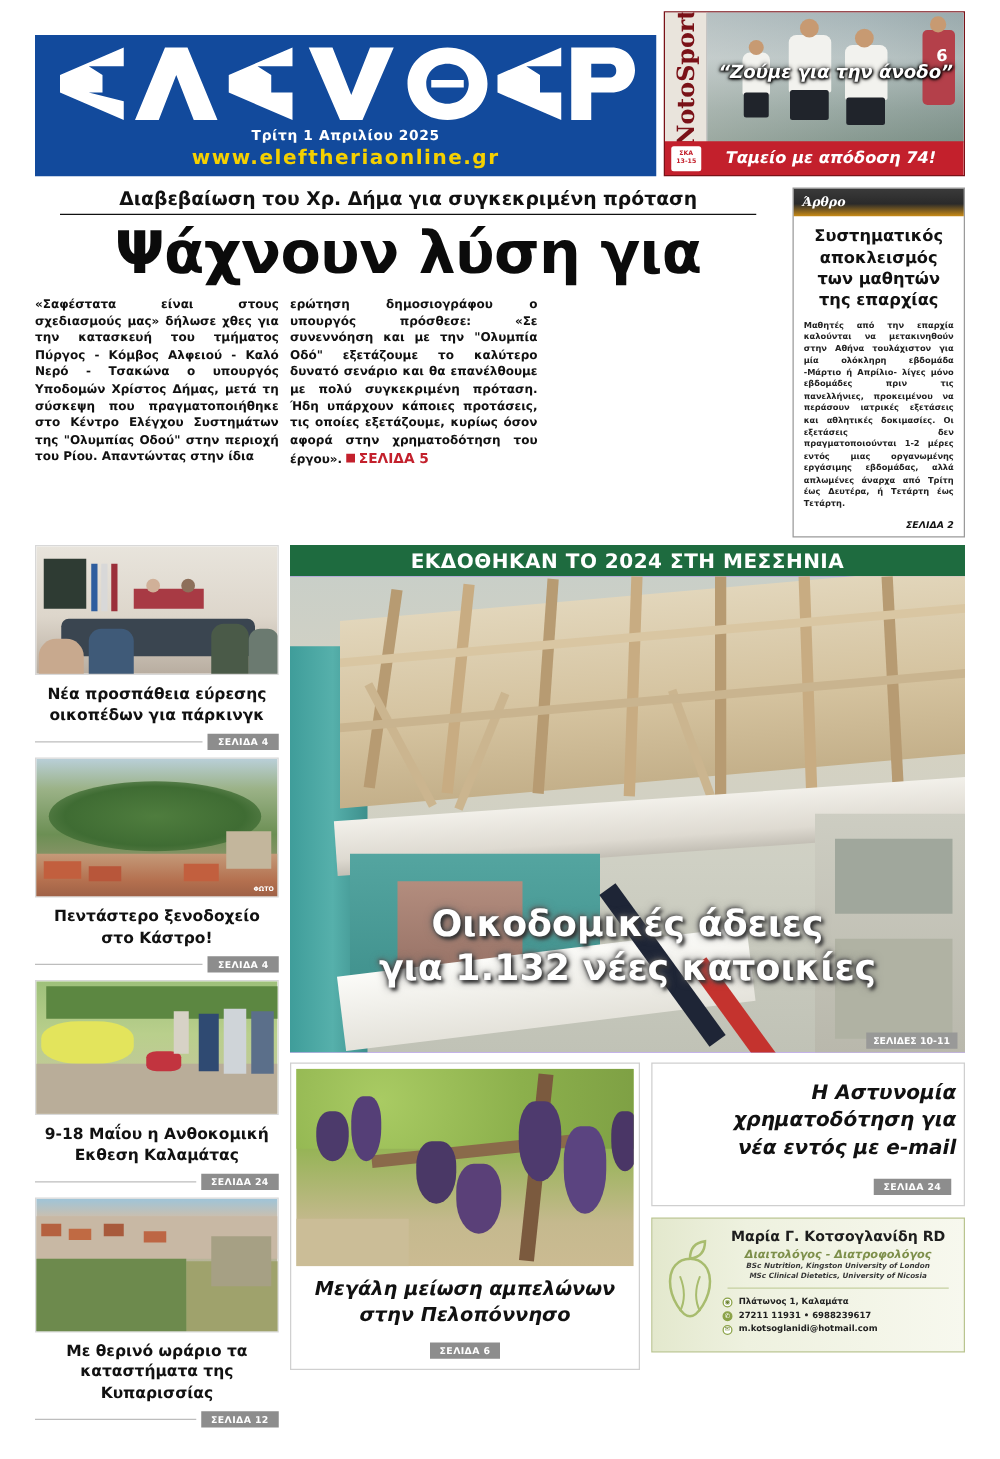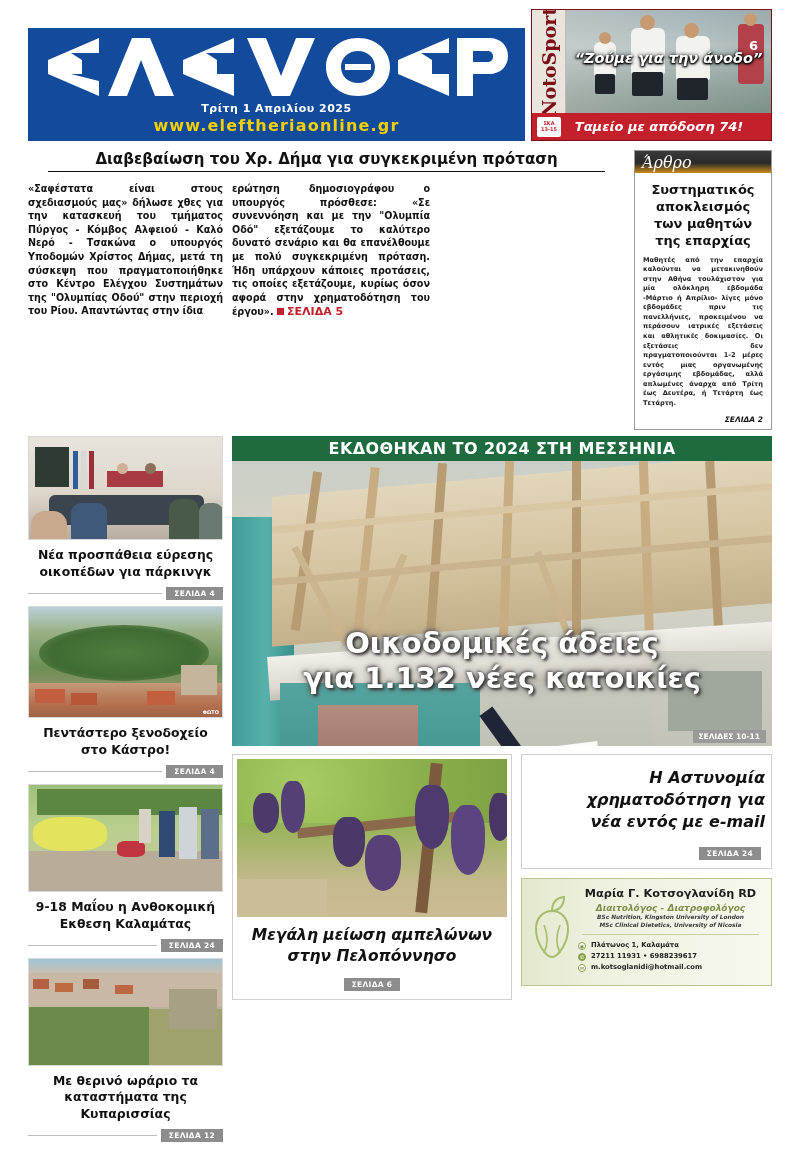--- a/index.html
+++ b/index.html
@@ -80,21 +80,21 @@
     position: absolute; left: 0; bottom: 0; width: 100%; height: 27px;
     background: #c3202c;
     display: flex; align-items: center; gap: 8px; padding-left: 5px;
   }
   .sport-logo-sq {
     width: 24px; height: 20px; background: #fff; border-radius: 2px;
     display: flex; flex-direction: column; align-items: center; justify-content: center;
     font-size: 5px; font-weight: bold; color: #c3202c; line-height: 1.05;
   }
   .sport-bar-txt {
-    flex: 1; text-align: center; color: #fff; font-weight: bold;
+    flex: 1; text-align: right; color: #fff; font-weight: bold;
     font-style: italic; font-size: 13px; padding-right: 22px;
   }
 
   
   .headline-wrap { margin-top: 9px; display: flex; gap: 9px; }
   .headline-col { width: 597px; }
   .kicker {
     text-align: center;
     font-size: 15px; font-weight: bold; color: #111;
     border-bottom: 1.6px solid #111;
@@ -108,21 +108,21 @@
     font-family: "DejaVu Sans", sans-serif;
   }
   .hl .l2 { display:block; margin-top: 2px; }
 
   
   .artbox { width: 138px; border: 1px solid #9a9a9a; background:#fff; }
   .art-head {
     height: 22px;
     background: linear-gradient(180deg,#3a3a3a 0%, #2a2a2a 55%, #c98b16 100%);
     color: #fff; font-family: "DejaVu Serif", serif; font-style: italic;
-    font-weight: normal; font-size: 16px;
+    font-weight: bold; font-size: 10px;
     display: flex; align-items: center; padding-left: 7px;
   }
   .art-title {
     text-align: center; font-size: 13px; font-weight: bold; color: #111;
     line-height: 1.32; padding: 8px 5px 6px 5px;
   }
   .art-body {
     font-size: 6.6px; line-height: 1.45; text-align: justify;
     color: #222; padding: 0 8px 4px 8px; font-weight: bold;
   }
@@ -164,21 +164,21 @@
 
   
   .center-col { width: 540px; }
 
   .greenbar {
     height: 25px; background: #1e6b3f; color: #fff;
     display: flex; align-items: center; justify-content: center;
     font-size: 16px; font-weight: bold; letter-spacing: 0.4px;
   }
   .bigphoto {
-    position: relative; width: 100%; height: 285px; overflow: hidden;
+    position: relative; width: 100%; height: 381px; overflow: hidden;
     background: #8b5cf6;
   }
   .bp-overlay {
     position: absolute; left: 0; right: 0; bottom: 50px;
     text-align: center;
     color: #fff; font-weight: bold; font-size: 29px; line-height: 1.22;
     text-shadow: 2px 2px 3px #333, -1px -1px 3px #555, 0 0 8px #666;
   }
   .bp-page {
     position: absolute; right: 6px; bottom: 3px;
@@ -291,20 +291,21 @@
         </div>
         <div class="sport-bar-txt">Ταμείο με απόδοση 74!</div>
       </div>
     </div>
   </div>
 
   <div class="headline-wrap">
     <div class="headline-col">
       <div class="kicker">Διαβεβαίωση του Χρ. Δήμα για συγκεκριμένη πρόταση</div>
       <div class="hl">
+        <span>Ψάχνουν λύση για</span>
       </div>
 
       <div class="body-row">
         <div class="lead-col">«Σαφέστατα είναι στους σχεδιασμούς μας» δήλωσε χθες για την κατασκευή του τμήματος Πύργος - Κόμβος Αλφειού - Καλό Νερό - Τσακώνα ο υπουργός Υποδομών Χρίστος Δήμας, μετά τη σύσκεψη που πραγματοποιήθηκε στο Κέντρο Ελέγχου Συστημάτων της "Ολυμπίας Οδού" στην περιοχή του Ρίου. Απαντώντας στην ίδια</div>
         <div class="lead-col second">
           <span>ερώτηση δημοσιογράφου ο υπουργός πρόσθεσε: «Σε συνεννόηση και με την "Ολυμπία Οδό" εξετάζουμε το καλύτερο δυνατό σενάριο και θα επανέλθουμε με πολύ συγκεκριμένη πρόταση. Ήδη υπάρχουν κάποιες προτάσεις, τις οποίες εξετάζουμε, κυρίως όσον αφορά στην χρηματοδότηση του έργου».</span>
           <span class="sel-inline"><span class="sel-sq"></span><span>ΣΕΛΙΔΑ 5</span></span>
         </div>
       </div>
     </div>

